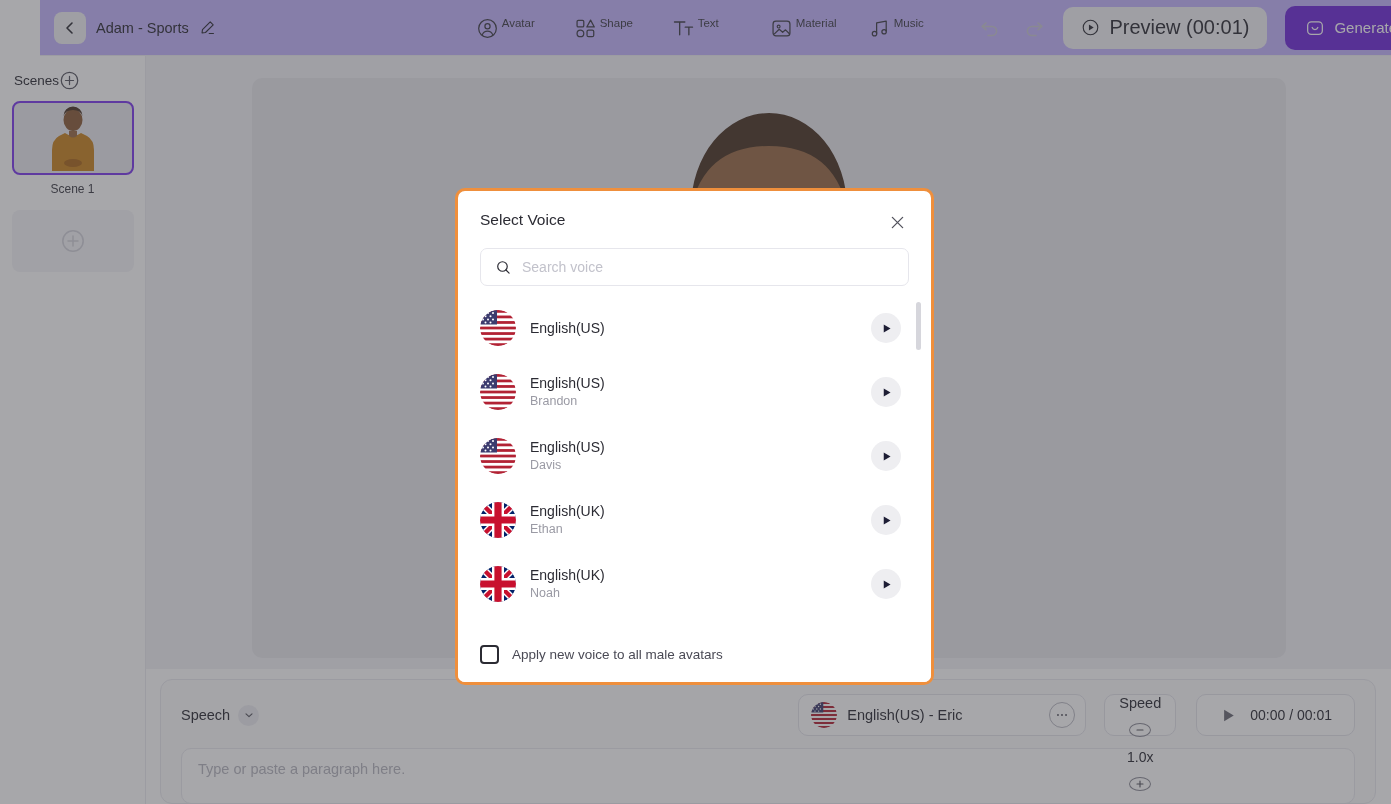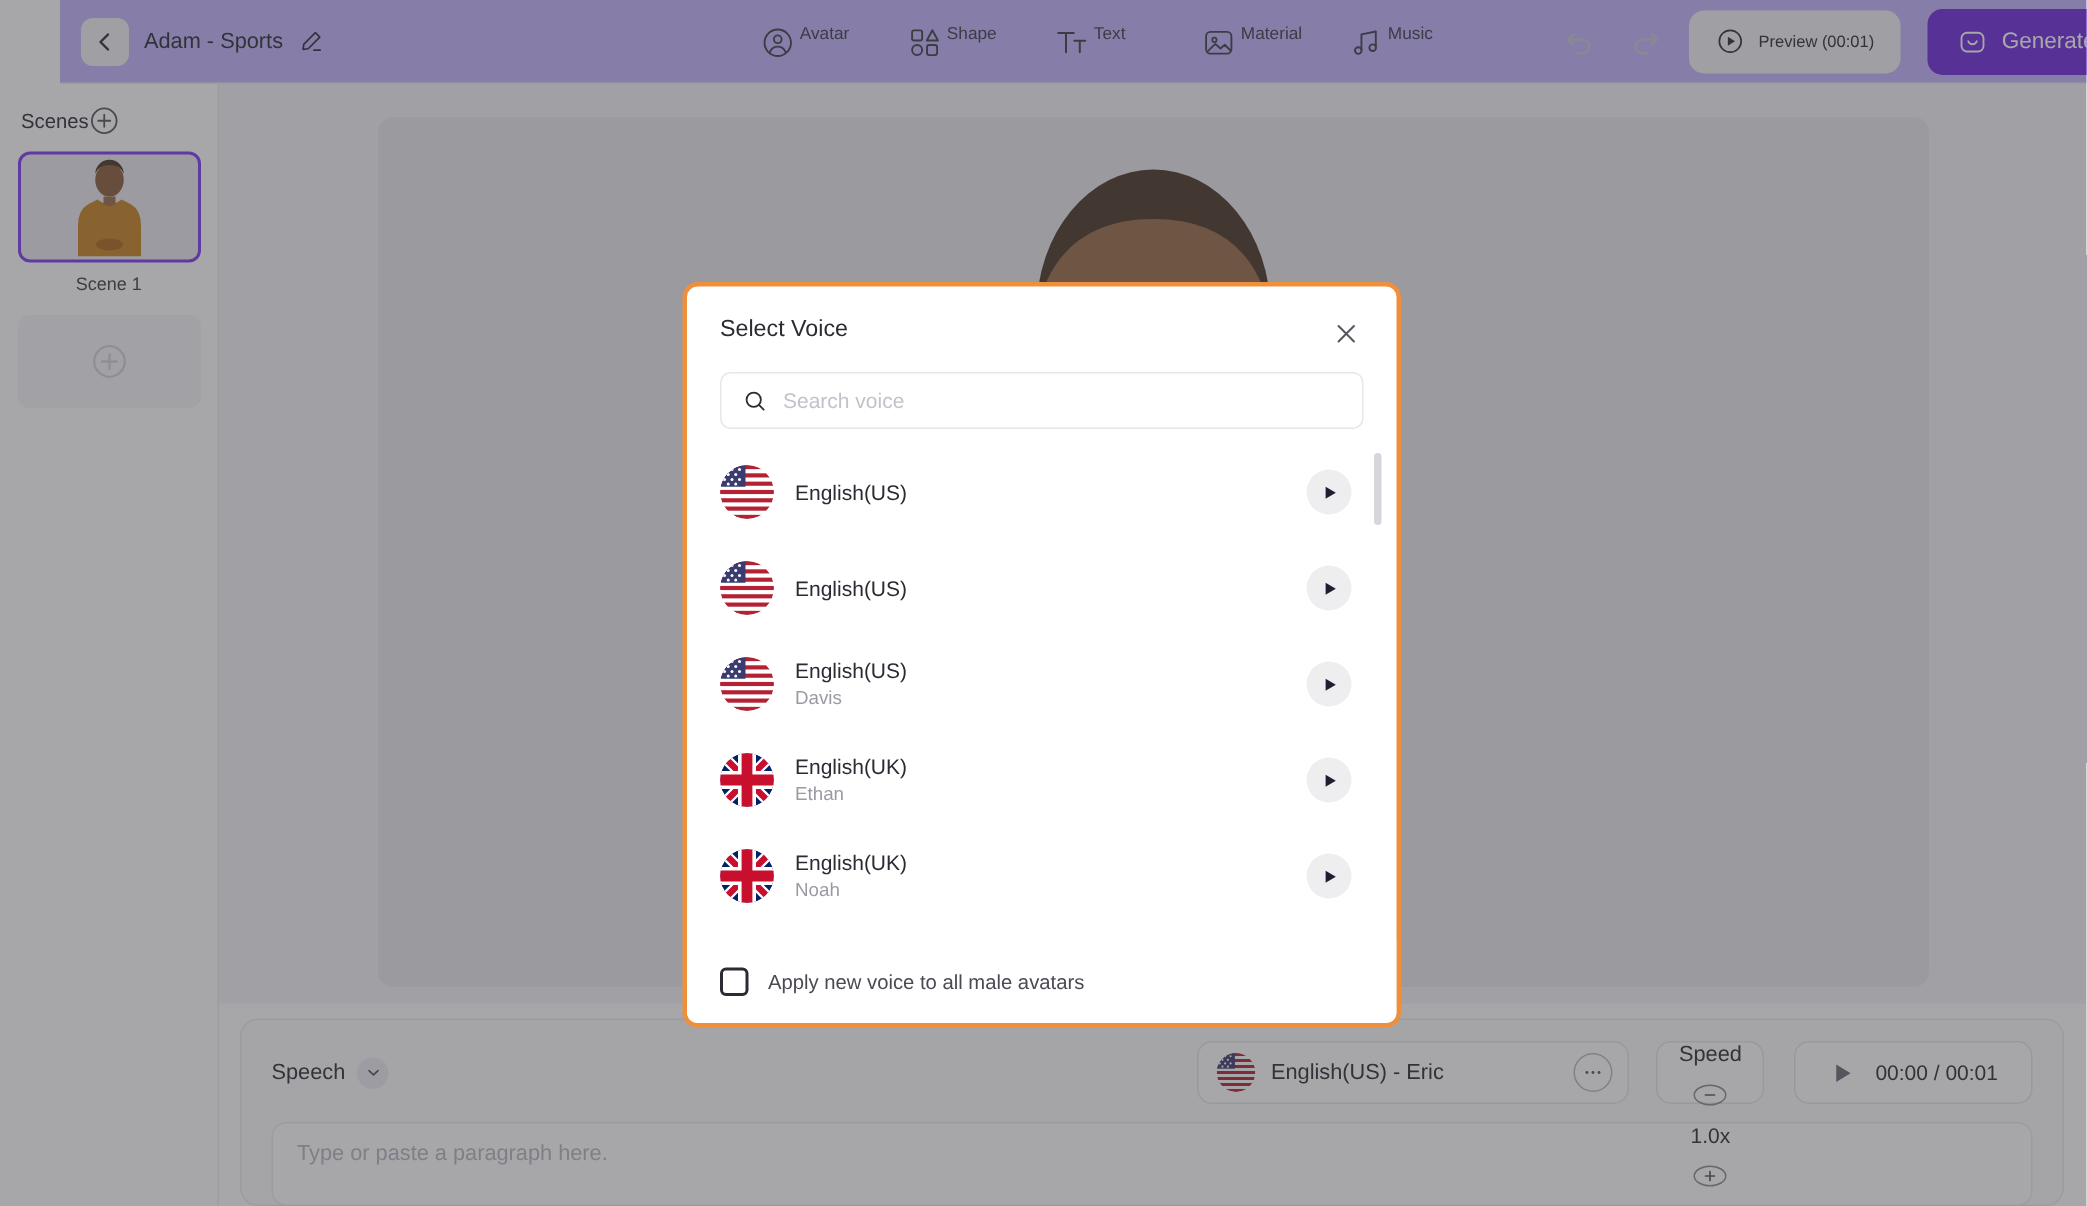--- a/index.html
+++ b/index.html
@@ -32,21 +32,21 @@
     cursor: pointer; width: 62px; padding-top: 2px;
   }
   .tool .ic { height: 24px; display: flex; align-items: center; justify-content: center; }
   .tool .lb { font-size: 11.5px; color: #3c3c45; }
 
   .tb-right { display: flex; align-items: center; gap: 14px; padding-right: 14px; }
   .hist-btn { width: 30px; height: 30px; display: flex; align-items: center; justify-content: center; cursor: pointer; }
   .preview-btn {
     height: 42px; padding: 0 18px; border-radius: 10px; background: #f1f1f4;
     display: flex; align-items: center; gap: 9px; cursor: pointer;
-    font-size: 11px; color: #2b2b33; text-align: right;
+    font-size: 20px; color: #2b2b33; text-align: right;
   }
   .generate-btn {
     height: 44px; padding: 0 20px; border-radius: 10px; background: #6d28d9;
     display: flex; align-items: center; gap: 9px; cursor: pointer;
     font-size: 15px; color: #ffffff; margin-left: 4px;
   }
 
   
   .sidebar {
     position: absolute; left: 0; top: 56px; width: 146px; height: 748px;
@@ -484,20 +484,21 @@
                   <circle cx="8" cy="9.6" r="1"></circle>
                   <circle cx="13" cy="9.6" r="1"></circle>
                 <circle cx="5.5" cy="12.6" r="1"></circle>
                   <circle cx="10.5" cy="12.6" r="1"></circle>
               </g>
             </g>
           </svg>
         </span>
         <span class="v-txt">
           <span class="v-lang" style="display:block">English(US)</span>
+          <span class="v-name" style="display:block">Brandon</span>
         </span>
         <span class="play-btn">
           <svg width="13" height="13" viewBox="0 0 16 16">
             <path d="M4.6 3 L13 8 L4.6 13 Z" fill="#1e1e35"></path>
           </svg>
         </span>
       </div>
 
       <div class="voice-item">
         <span class="flag">

